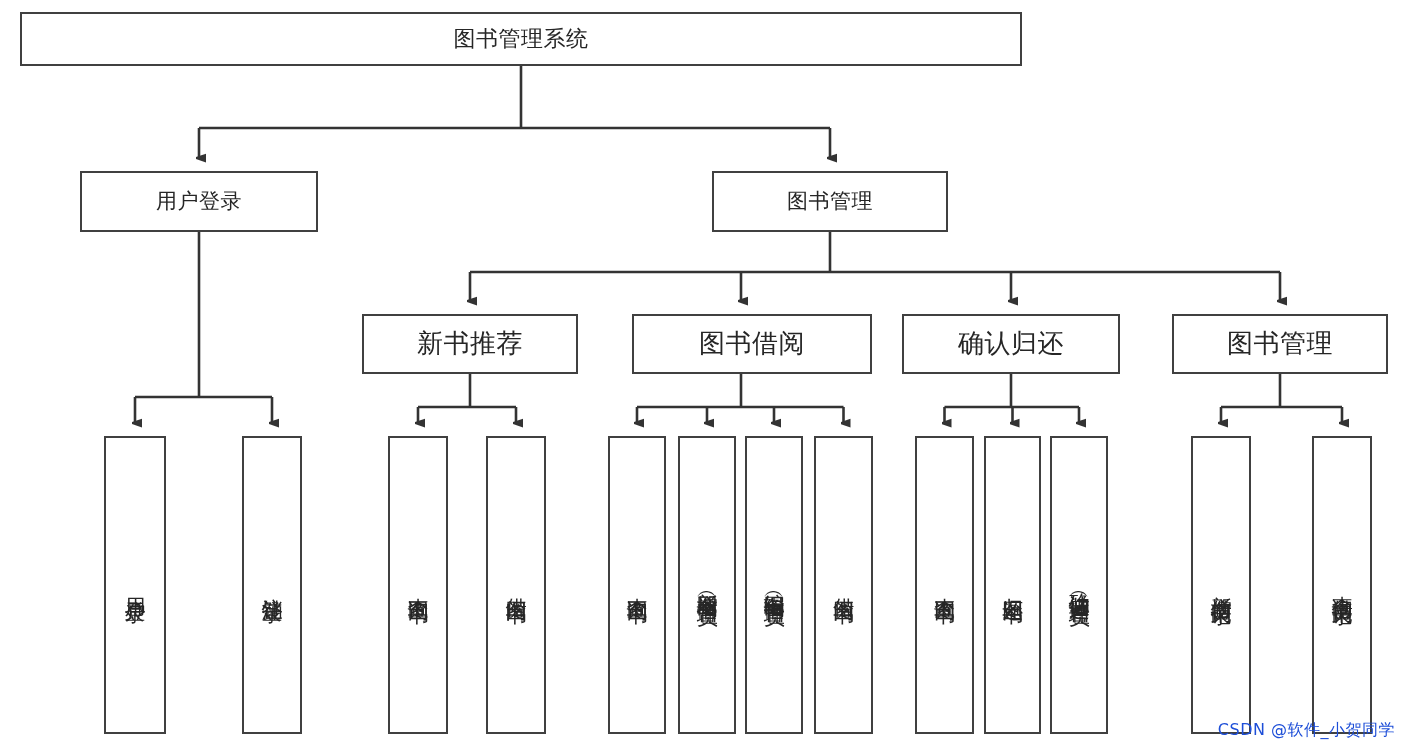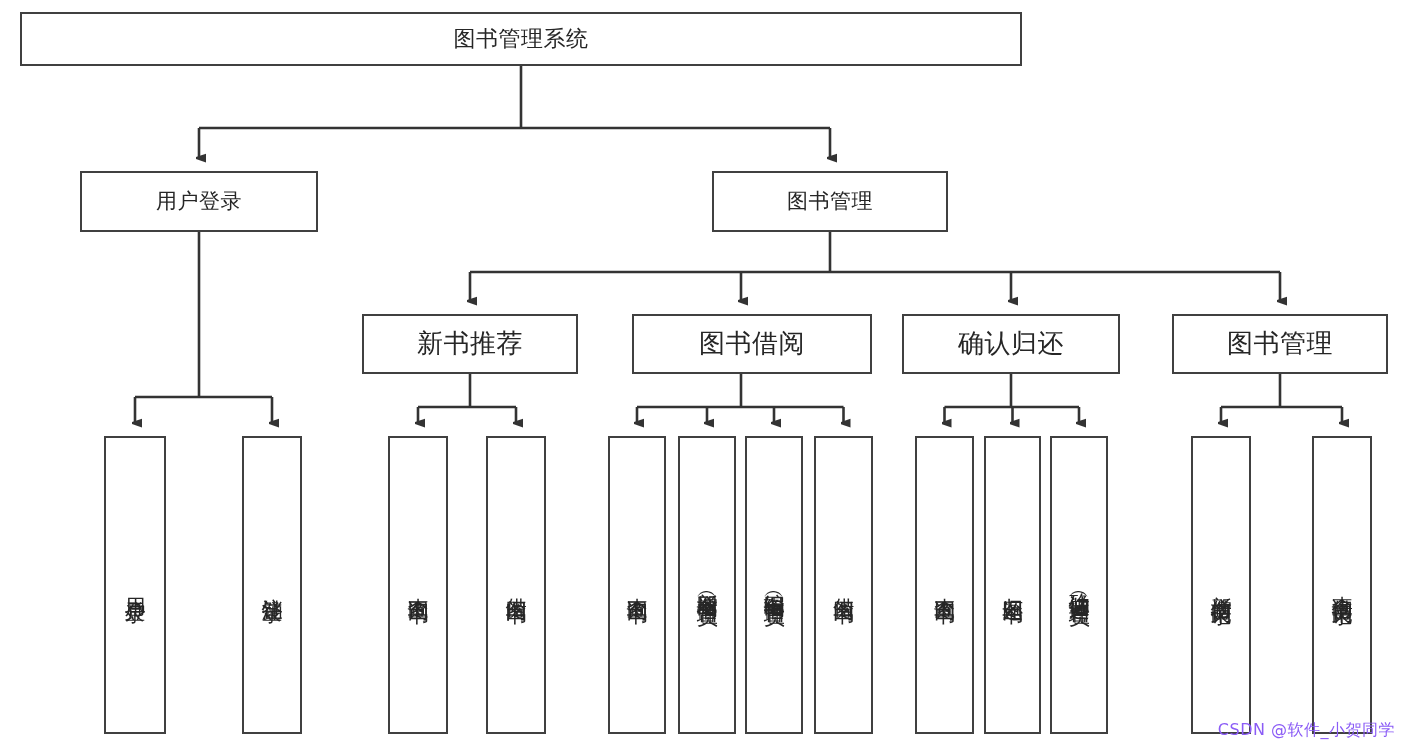--- a/index.html
+++ b/index.html
@@ -61,21 +61,21 @@
     text-orientation: upright;
     line-height: 1.16;
     letter-spacing: 2px;
     white-space: nowrap;
   }
   .watermark {
     position: absolute;
     right: 10px;
     bottom: 6px;
     font-size: 16px;
-    color: #8b5cf6;
+    color: #1d4ed8;
     letter-spacing: 0.5px;
     white-space: nowrap;
     user-select: none;
   }
 </style>
 </head>
 <body>
 
 <div id="canvas">
 

